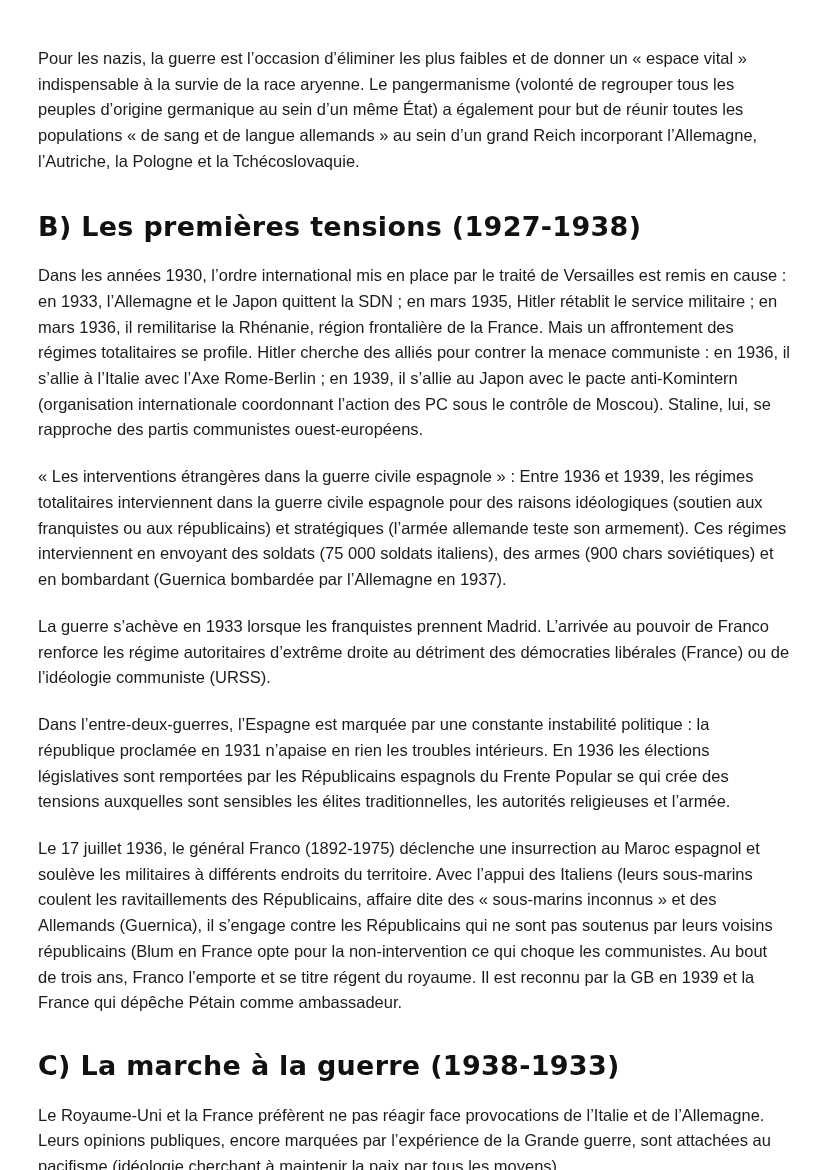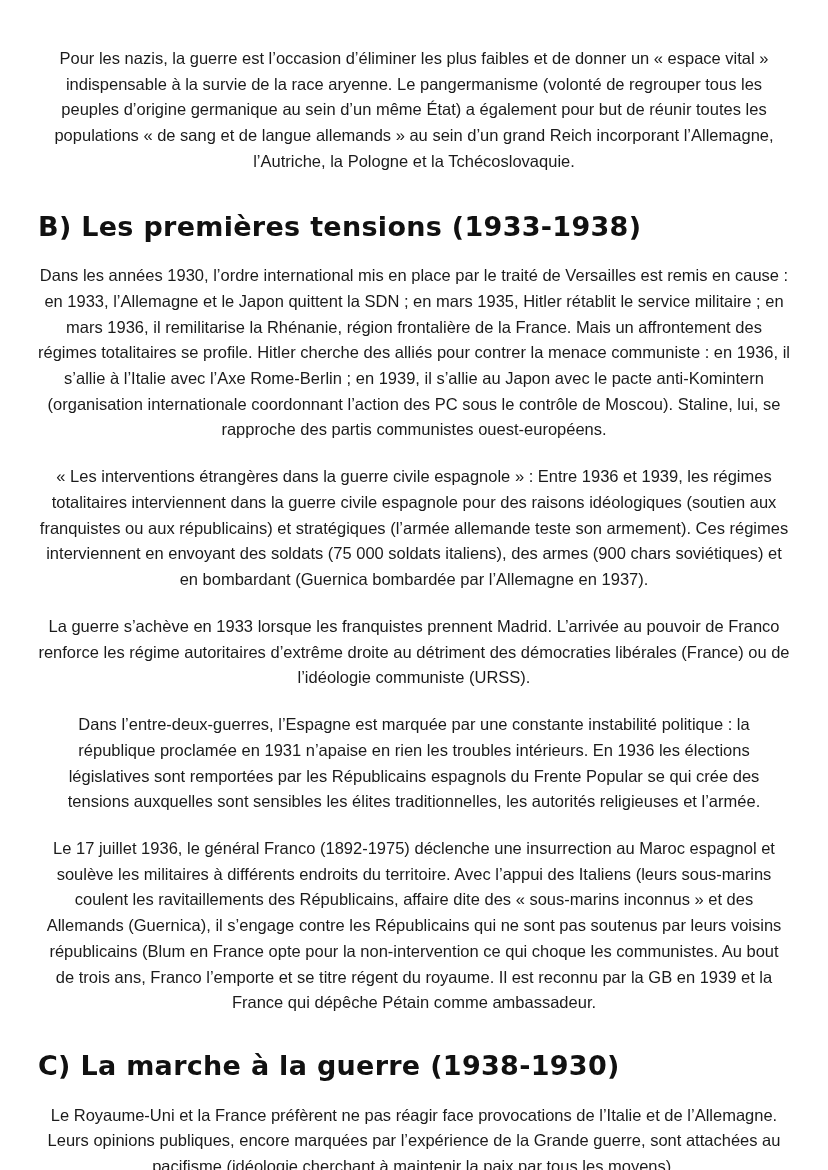--- a/index.html
+++ b/index.html
@@ -20,21 +20,21 @@
     min-height: 1170px;
     padding: 46px 38px 40px 38px;
     background: #ffffff;
   }
   .doc-paragraph {
     max-width: 752px;
     margin: 0 0 21px 0;
     font-size: 16.5px;
     line-height: 1.56;
     color: #1b1b1b;
-    text-align: center;
+    text-align: left;
   }
   .section-heading {
     max-width: 752px;
     margin: 34px 0 20px 0;
     font-family: "DejaVu Sans", sans-serif;
     font-size: 27px;
     font-weight: 600;
     letter-spacing: 0.3px;
     color: #111111;
     line-height: 1.2;
@@ -43,29 +43,29 @@
     margin-top: 36px;
   }
 </style>
 </head>
 <body>
 
 <div class="page">
 
   <p class="doc-paragraph">Pour les nazis, la guerre est l’occasion d’éliminer les plus faibles et de donner un « espace vital » indispensable à la survie de la race aryenne. Le pangermanisme (volonté de regrouper tous les peuples d’origine germanique au sein d’un même État) a également pour but de réunir toutes les populations « de sang et de langue allemands » au sein d’un grand Reich incorporant l’Allemagne, l’Autriche, la Pologne et la Tchécoslovaquie.</p>
 
-  <h2 class="section-heading first-after-intro">B) Les premières tensions (1933-1938)</h2>
+  <h2 class="section-heading first-after-intro">B) Les premières tensions (1927-1938)</h2>
 
   <p class="doc-paragraph">Dans les années 1930, l’ordre international mis en place par le traité de Versailles est remis en cause : en 1933, l’Allemagne et le Japon quittent la SDN ; en mars 1935, Hitler rétablit le service militaire ; en mars 1936, il remilitarise la Rhénanie, région frontalière de la France. Mais un affrontement des régimes totalitaires se profile. Hitler cherche des alliés pour contrer la menace communiste : en 1936, il s’allie à l’Italie avec l’Axe Rome-Berlin ; en 1939, il s’allie au Japon avec le pacte anti-Komintern (organisation internationale coordonnant l’action des PC sous le contrôle de Moscou). Staline, lui, se rapproche des partis communistes ouest-européens.</p>
 
   <p class="doc-paragraph">« Les interventions étrangères dans la guerre civile espagnole » : Entre 1936 et 1939, les régimes totalitaires interviennent dans la guerre civile espagnole pour des raisons idéologiques (soutien aux franquistes ou aux républicains) et stratégiques (l’armée allemande teste son armement). Ces régimes interviennent en envoyant des soldats (75 000 soldats italiens), des armes (900 chars soviétiques) et en bombardant (Guernica bombardée par l’Allemagne en 1937).</p>
 
   <p class="doc-paragraph">La guerre s’achève en 1933 lorsque les franquistes prennent Madrid. L’arrivée au pouvoir de Franco renforce les régime autoritaires d’extrême droite au détriment des démocraties libérales (France) ou de l’idéologie communiste (URSS).</p>
 
   <p class="doc-paragraph">Dans l’entre-deux-guerres, l’Espagne est marquée par une constante instabilité politique : la république proclamée en 1931 n’apaise en rien les troubles intérieurs. En 1936 les élections législatives sont remportées par les Républicains espagnols du Frente Popular se qui crée des tensions auxquelles sont sensibles les élites traditionnelles, les autorités religieuses et l’armée.</p>
 
   <p class="doc-paragraph">Le 17 juillet 1936, le général Franco (1892-1975) déclenche une insurrection au Maroc espagnol et soulève les militaires à différents endroits du territoire. Avec l’appui des Italiens (leurs sous-marins coulent les ravitaillements des Républicains, affaire dite des « sous-marins inconnus » et des Allemands (Guernica), il s’engage contre les Républicains qui ne sont pas soutenus par leurs voisins républicains (Blum en France opte pour la non-intervention ce qui choque les communistes. Au bout de trois ans, Franco l’emporte et se titre régent du royaume. Il est reconnu par la GB en 1939 et la France qui dépêche Pétain comme ambassadeur.</p>
 
-  <h2 class="section-heading">C) La marche à la guerre (1938-1930)</h2>
+  <h2 class="section-heading">C) La marche à la guerre (1938-1933)</h2>
 
   <p class="doc-paragraph">Le Royaume-Uni et la France préfèrent ne pas réagir face provocations de l’Italie et de l’Allemagne. Leurs opinions publiques, encore marquées par l’expérience de la Grande guerre, sont attachées au pacifisme (idéologie cherchant à maintenir la paix par tous les moyens).</p>
 
 </div>
 
 </body></html>

